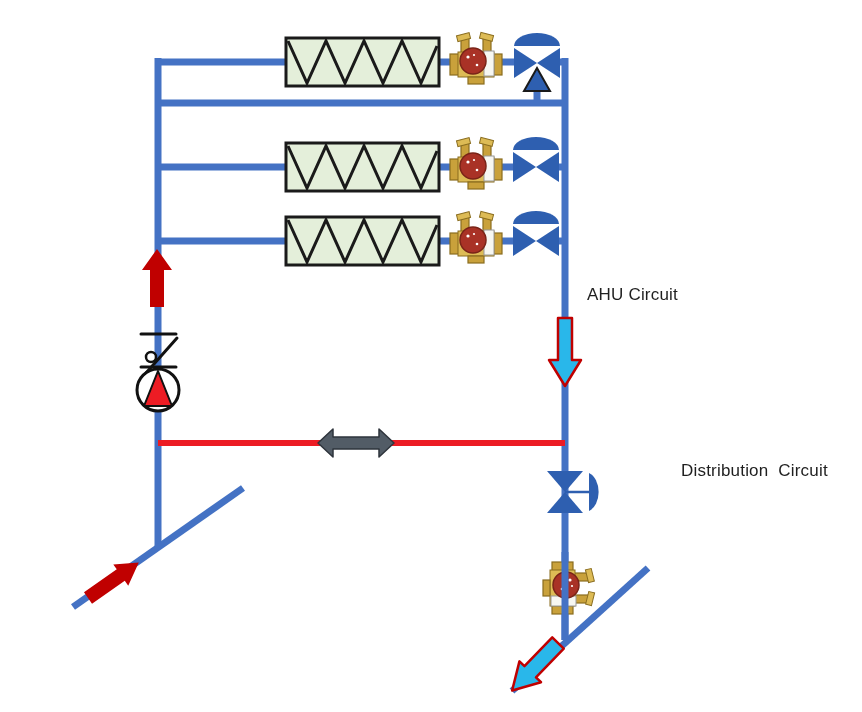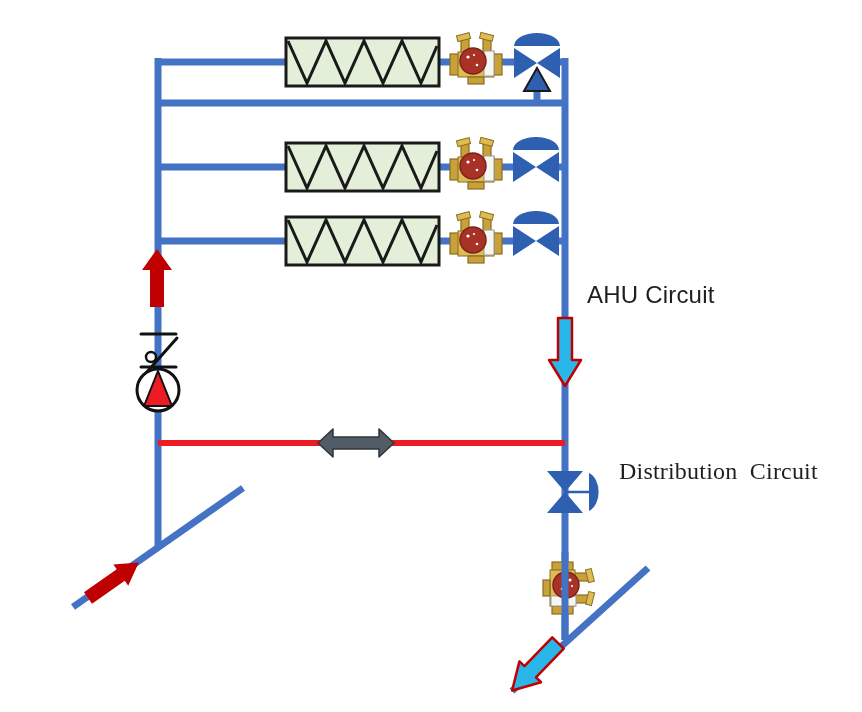--- a/index.html
+++ b/index.html
@@ -1,22 +1,22 @@
 <!DOCTYPE html>
 <html style="--background: #FFFFFF; --text: #1F1F1F; --pipe-blue: #4472C4; --valve-blue: #2E5FB0; --line-red: #EC1C24; --arrow-dark-red: #C00000; --arrow-cyan: #29B7EA; --arrow-gray: #525C66; --coil-fill: #E4EFDA; --coil-border: #1A1A1A; --brass: #C9A13B; --brass-dark: #8A6D1F; --wheel-red: #A93226; --pump-red: #ED1C24;"><head>
 <meta charset="utf-8">
 <style>
   html,body{margin:0;padding:0;background:var(--background,#fff);}
   .canvas{position:relative;width:862px;height:712px;background:var(--background,#fff);overflow:hidden;
           font-family:"Liberation Sans",sans-serif;}
   .canvas svg{position:absolute;left:0;top:0;}
-  .diagram-label{position:absolute;color:var(--text,#1f1f1f);font-size:24px;line-height:24px;
+  .diagram-label{position:absolute;color:var(--text,#1f1f1f);font-size:17px;line-height:24px;
           white-space:pre;letter-spacing:0.2px;}
   #ahu-label{left:587px;top:283px;}
-  #dist-label{left:619px;top:459px;font-family:Liberation Serif, serif;}
+  #dist-label{left:681px;top:459px;}
 
   .pipe{stroke:var(--pipe-blue,#4472C4);stroke-width:7;fill:none;}
   .redline{stroke:var(--line-red,#EC1C24);stroke-width:6;fill:none;}
   .coil-box{fill:var(--coil-fill,#E4EFDA);stroke:var(--coil-border,#1a1a1a);stroke-width:3;}
   .zig{fill:none;stroke:var(--coil-border,#1a1a1a);stroke-width:3;stroke-linejoin:miter;}
   .valve{fill:var(--valve-blue,#2E5FB0);stroke:none;}
   .valve-outlined{fill:var(--valve-blue,#2E5FB0);stroke:#1a1a1a;stroke-width:2;}
   .dark-red{fill:var(--arrow-dark-red,#C00000);stroke:none;}
   .cyan-arrow{fill:var(--arrow-cyan,#29B7EA);stroke:var(--arrow-dark-red,#C00000);stroke-width:2.5;stroke-linejoin:round;}
   .gray-arrow{fill:var(--arrow-gray,#525C66);stroke:#2E343C;stroke-width:1.5;stroke-linejoin:round;}

